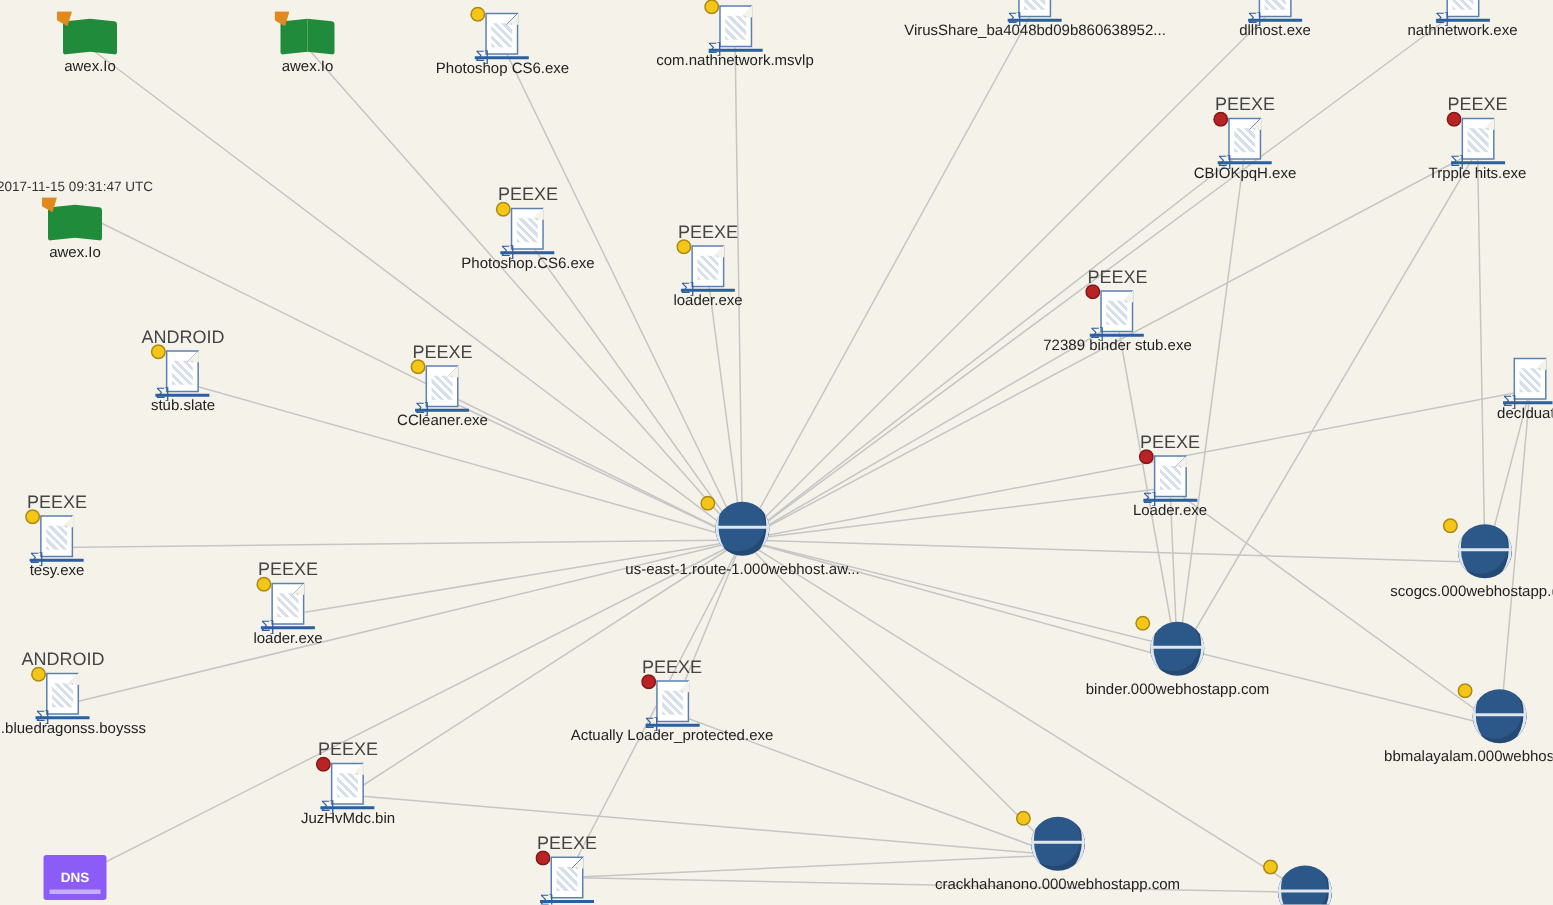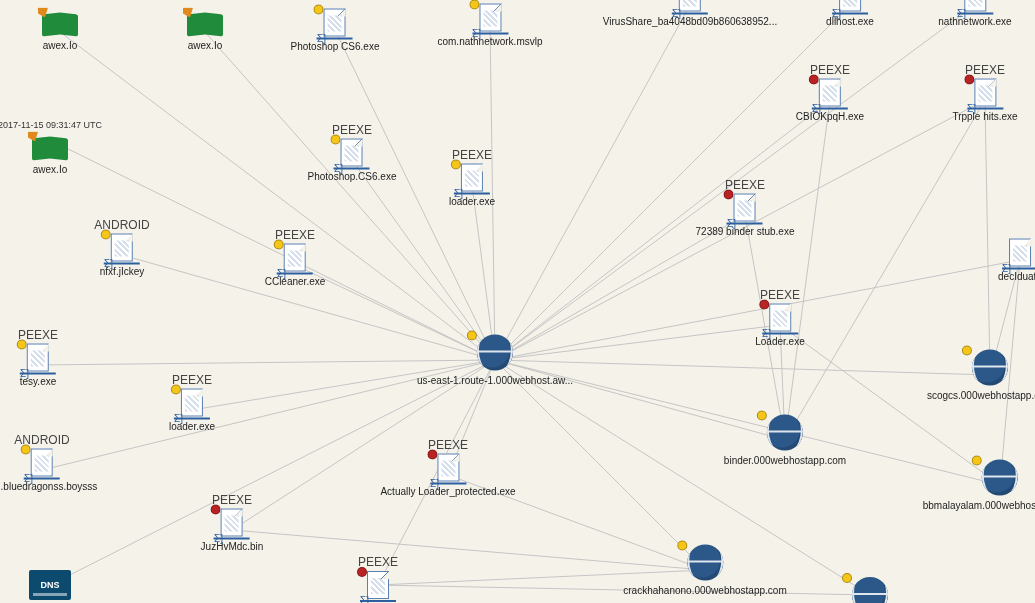--- a/index.html
+++ b/index.html
@@ -128,21 +128,21 @@
   .book::after  { right: 0; transform: skewY(6deg); border-radius: 0 2px 2px 0; }
   .book .ribbon {
     position: absolute; top: -6px; left: -4px;
     width: 10px; height: 10px;
     background: #e08a1e;
     clip-path: polygon(0 0, 100% 0, 70% 100%, 0 60%);
   }
   
   .dnsbox {
     width: 42px; height: 30px;
-    background: #0c4a6e;
+    background: #8b5cf6;
     color: #fff;
     font-size: 9px; font-weight: bold;
     display: flex; align-items: center; justify-content: center;
     position: relative;
     border-radius: 2px;
   }
   .dnsbox::after {
     content: '';
     position: absolute; bottom: 4px; left: 4px; right: 4px; height: 3px;
     background: rgba(255,255,255,0.5);
@@ -354,21 +354,21 @@
       </div>
       <div class="node" style="left: 122px; top: 255px;">
         <span class="tag">ANDROID</span>
         <div style="position:relative">
           <span class="dot yellow"></span>
           <div class="icon file-icon">
             <span class="file-pat"></span>
             <span class="file-mark">Σ]</span>
           </div>
         </div>
-        <span class="label">nfxf.jIckey</span>
+        <span class="label">stub.slate</span>
       </div>
       <div class="node" style="left: 295px; top: 265px;">
         <span class="tag">PEEXE</span>
         <div style="position:relative">
           <span class="dot yellow"></span>
           <div class="icon file-icon">
             <span class="file-pat"></span>
             <span class="file-mark">Σ]</span>
           </div>
         </div>

